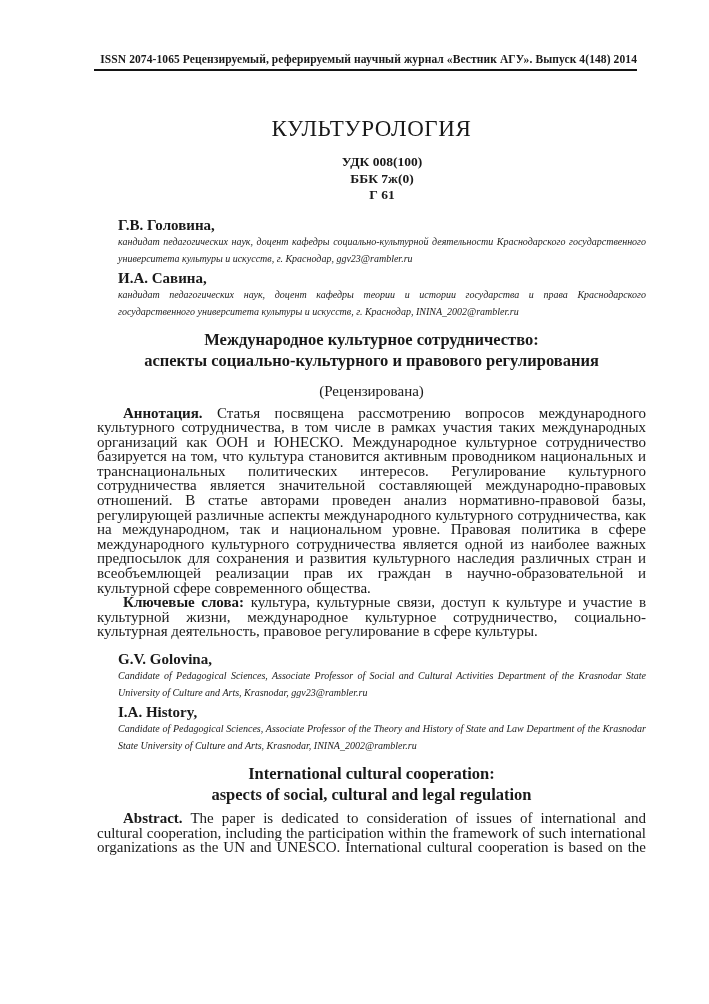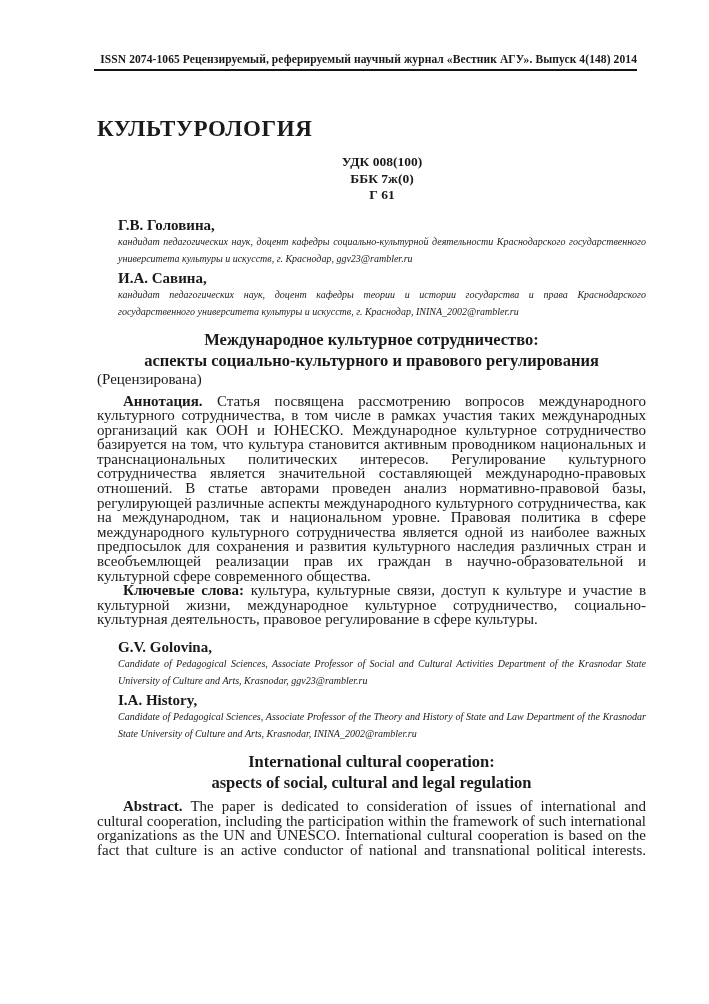--- a/index.html
+++ b/index.html
@@ -18,38 +18,38 @@
   }
   .journal-header .hdr-text {
     font-weight: bold; font-size: 11.5px; letter-spacing: 0.1px;
     padding-bottom: 4px;
   }
   .journal-header .hdr-rule { border-top: 2px solid #141414; height: 0; }
 
   .content { position: absolute; top: 110px; left: 97px; width: 549px; }
 
   .section-title {
-    font-weight: bold; font-size: 23px;
+    text-align: center; font-weight: normal; font-size: 23px;
     letter-spacing: 0.6px; margin: 6px 0 12px 0;
   }
 
   .udc-block { padding-left: 21px; font-weight: bold; font-size: 13.5px; line-height: 16.5px; text-align: center; }
 
   .author-block { padding-left: 21px; margin-top: 11px; }
   .author-name { font-weight: bold; font-size: 15px; line-height: 16px; }
   .author-affil {
     font-style: italic; font-size: 10px; line-height: 17px;
     text-align: justify; text-justify: inter-word;
   }
 
   .article-title {
     text-align: center; font-weight: bold; font-size: 16.5px;
     line-height: 21px; margin-top: 9px;
   }
-  .reviewed-note { text-align: left; font-size: 15px; margin-top: 0; }
+  .reviewed-note { text-align: center; font-size: 15px; margin-top: 12px; }
 
   .para {
     font-size: 15px; line-height: 14.6px; text-align: justify;
     text-justify: inter-word; text-indent: 26px; margin: 0;
   }
   .para.first { margin-top: 6px; }
   .lead-label { font-weight: bold; }
 
   .en-authors { margin-top: 12px; }
   .footer-pageno {

